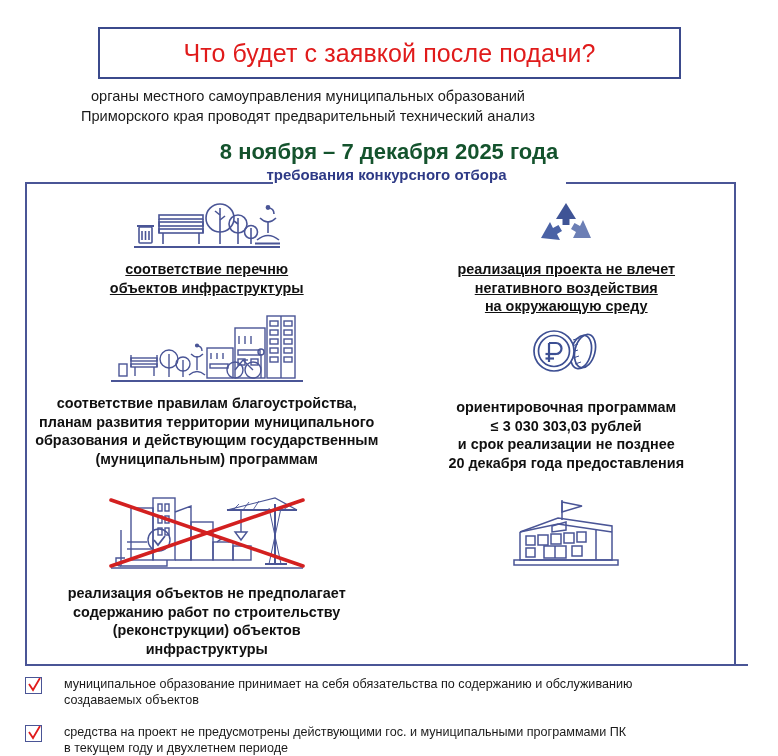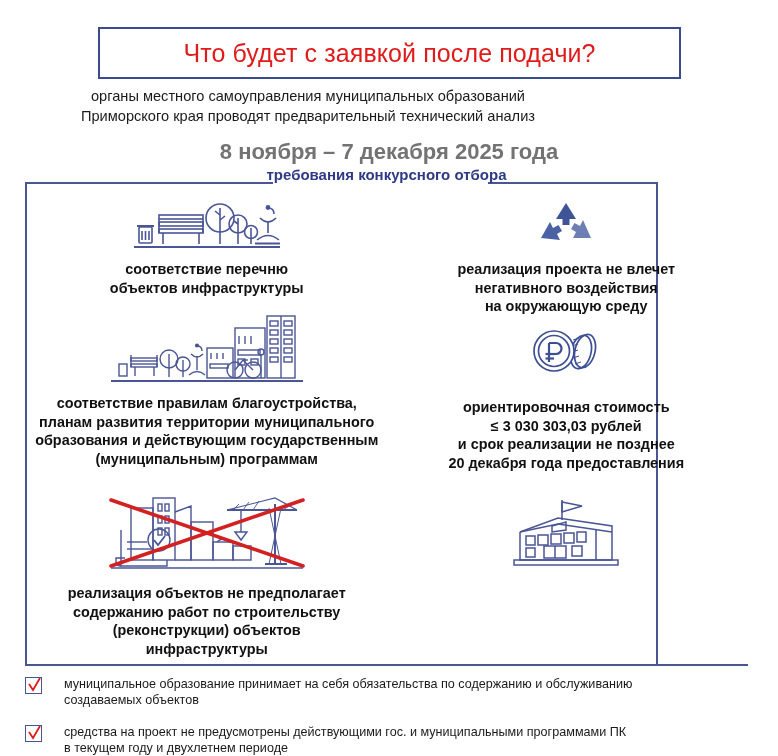--- a/index.html
+++ b/index.html
@@ -25,26 +25,26 @@
   
   .subtitle {
     position: absolute; left: 0; top: 86px; width: 616px;
     text-align: center; color: #1a1a1a; font-size: 14.6px; line-height: 20px;
   }
   .subtitle span { display: block; }
 
   
   .date-line {
     position: absolute; left: 0; top: 139px; width: 778px;
-    text-align: center; color: #737373; font-size: 22px; font-weight: bold;
+    text-align: center; color: #14532d; font-size: 22px; font-weight: bold;
   }
 
   
   .frame {
-    position: absolute; left: 25px; top: 182px; width: 633px; height: 484px;
+    position: absolute; left: 25px; top: 182px; width: 711px; height: 484px;
   }
   .frame-edge { position: absolute; background: #4a5596; }
   .edge-left   { left: 0; top: 0; width: 2px; height: 484px; }
   .edge-right  { right: 0; top: 0; width: 2px; height: 484px; }
   .edge-bottom { left: 0; bottom: 0; width: 723px; height: 2px; }
   .edge-top-l  { left: 0; top: 0; width: 248px; height: 2px; }
   .edge-top-r  { right: 0; top: 0; width: 170px; height: 2px; }
 
   .frame-caption {
     position: absolute; left: 0; top: -16px; width: 723px;
@@ -61,21 +61,21 @@
   .cell { display: flex; flex-direction: column; align-items: center; position: relative; }
   .cell .icon-wrap { display: flex; align-items: flex-end; justify-content: center; }
   .cell-text {
     text-align: center; color: #111; font-weight: bold;
     font-size: 14.4px; line-height: 18.5px; padding: 0 6px;
   }
   .cell-text span { display: block; }
 
   
   .r1 .icon-wrap { height: 52px; margin-top: 14px; }
-  .r1 .cell-text { margin-top: 10px; }
+  .r1 .cell-text { margin-top: 10px; text-decoration: underline; }
   .r2 .icon-wrap { height: 72px; margin-top: 8px; }
   .r2 .cell-text { margin-top: 8px; }
   .r3 .icon-wrap { height: 78px; margin-top: 12px; }
   .r3 .cell-text { margin-top: 12px; }
 
   .c2.r1 .icon-wrap { height: 46px; margin-top: 16px; }
   .c2.r1 .cell-text { margin-top: 14px; }
   .c2.r2 .icon-wrap { height: 56px; margin-top: 18px; }
   .c2.r2 .cell-text { margin-top: 18px; }
   .c2.r3 .icon-wrap { height: 70px; margin-top: 16px; }
@@ -279,21 +279,21 @@
 
             <g stroke-width="2.2">
               <path d="M22 19 L22 38"></path>
               <path d="M22 19 L29 19 a5.5 5.5 0 0 1 0 11 L22 30"></path>
               <path d="M18.5 30 L29 30"></path>
               <path d="M18.5 34.5 L27 34.5"></path>
             </g>
           </svg>
         </div>
         <div class="cell-text">
-          <span>ориентировочная стоимость</span>
+          <span>ориентировочная программам</span>
           <span>≤ 3 030 303,03 рублей</span>
           <span>и срок реализации не позднее</span>
           <span>20 декабря года предоставления</span>
         </div>
       </div>
 
       <div class="cell r3 c1">
         <div class="icon-wrap">
           <svg width="200" height="78" viewBox="0 0 200 78" fill="none" stroke="#4a5596" stroke-width="1.4">
 

